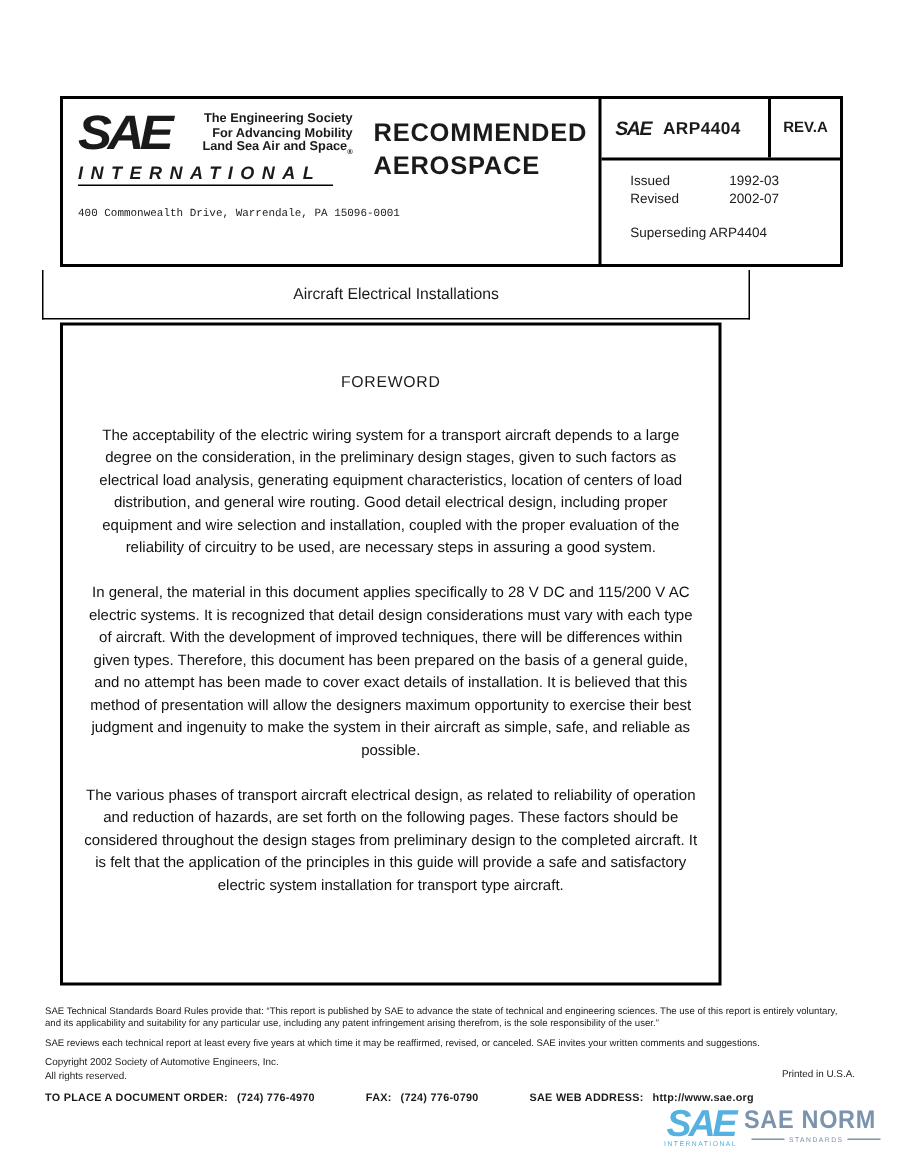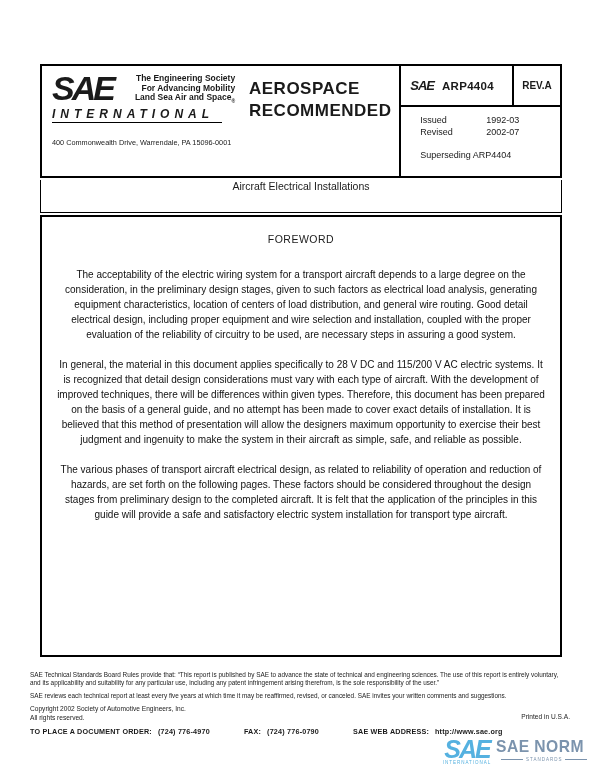--- a/index.html
+++ b/index.html
@@ -22,46 +22,46 @@
     font-size:34px; font-weight:bold; font-style:italic; letter-spacing:-3px;
     line-height:30px; transform:scaleY(0.95);
   }
   .tagline { margin-left:22px; font-weight:bold; font-size:8.5px; line-height:9.5px; white-space:nowrap;text-align:right; }
   .reg-mark { font-size:5px; vertical-align:sub; }
   .intl {
     font-weight:bold; font-style:italic; font-size:12px; letter-spacing:5px;
     margin-top:1px; white-space:nowrap;
   }
   .logo-rule { border-top:1.5px solid #000; width:170px; margin-top:1px; }
-  .addr { font-size:7.3px; margin-top:15px; color:#222; white-space:nowrap; }
+  .addr { font-size:7.3px; margin-top:15px; color:#222; white-space:nowrap;font-family:Liberation Mono, monospace; }
   .doc-type {
     position:absolute; left:207px; top:12px; font-weight:bold; font-size:17px;
     line-height:21.5px; letter-spacing:0.5px; white-space:nowrap;
   }
   .header-right { width:162px; border-left:2px solid #000; display:flex; flex-direction:column; }
   .num-row { display:flex; height:41px; border-bottom:2px solid #000; }
   .num-cell { flex:1; border-right:2px solid #000; display:flex; align-items:center; padding-left:9px; }
   .sae-small { font-size:13px; font-weight:bold; font-style:italic; letter-spacing:-1px; margin-right:8px; }
   .doc-num { font-size:11.5px; font-weight:bold; letter-spacing:0.3px; }
   .rev-cell { width:46px; display:flex; flex-direction:row; align-items:center; justify-content:center; font-size:10px; font-weight:bold; line-height:12px; }
   .meta-area { padding:7px 0 0 19px; font-size:9px; line-height:12px; }
   .meta-grid { display:grid; grid-template-columns:66px auto; }
   .superseding { margin-top:11px; font-size:9px; }
 
   
   .title-bar {
-    position:absolute; left:40px; top:180px; width:522px; height:33px;
+    position:absolute; left:28px; top:180px; width:472px; height:33px;
     border:1px solid #000; border-top:none;
-    display:flex; justify-content:center; font-size:10.5px;
+    display:flex; align-items:center; justify-content:center; font-size:10.5px;
   }
 
   
   .main-box {
-    position:absolute; left:40px; top:215px; width:522px; height:442px;
-    border:2px solid #000; padding:16px 14px 0 14px;
+    position:absolute; left:40px; top:215px; width:441px; height:442px;
+    border:2px solid #000; padding:32px 14px 0 14px;
   }
   .foreword-head { text-align:center; font-size:10.5px; letter-spacing:0.5px; margin-bottom:22px; }
   .body-para { font-size:10px; line-height:15px; margin-bottom:15px; text-align:center; color:#111; }
 
   
   .legal { position:absolute; left:30px; width:540px; font-size:6.4px; line-height:8.2px; color:#222; }
   .legal-1 { top:671px; }
   .legal-2 { top:692px; }
   .copyright { position:absolute; left:30px; top:705px; width:540px; font-size:6.6px; line-height:8.5px; color:#222; }
   .printed { position:absolute; right:0; top:8px; font-size:6.6px; }
@@ -99,22 +99,22 @@
             <div>The Engineering Society</div>
             <div>For Advancing Mobility</div>
             <div><span>Land Sea Air and Space</span><span class="reg-mark">®</span></div>
           </div>
         </div>
         <div class="intl">INTERNATIONAL</div>
         <div class="logo-rule"></div>
         <div class="addr">400 Commonwealth Drive, Warrendale, PA 15096-0001</div>
       </div>
       <div class="doc-type">
+        <div>RECOMMENDED</div>
         <div>AEROSPACE</div>
-        <div>RECOMMENDED</div>
       </div>
     </div>
     <div class="header-right">
       <div class="num-row">
         <div class="num-cell">
           <span class="sae-small">SAE</span>
           <span class="doc-num">ARP4404</span>
         </div>
         <div class="rev-cell">
           <div>REV.</div>

